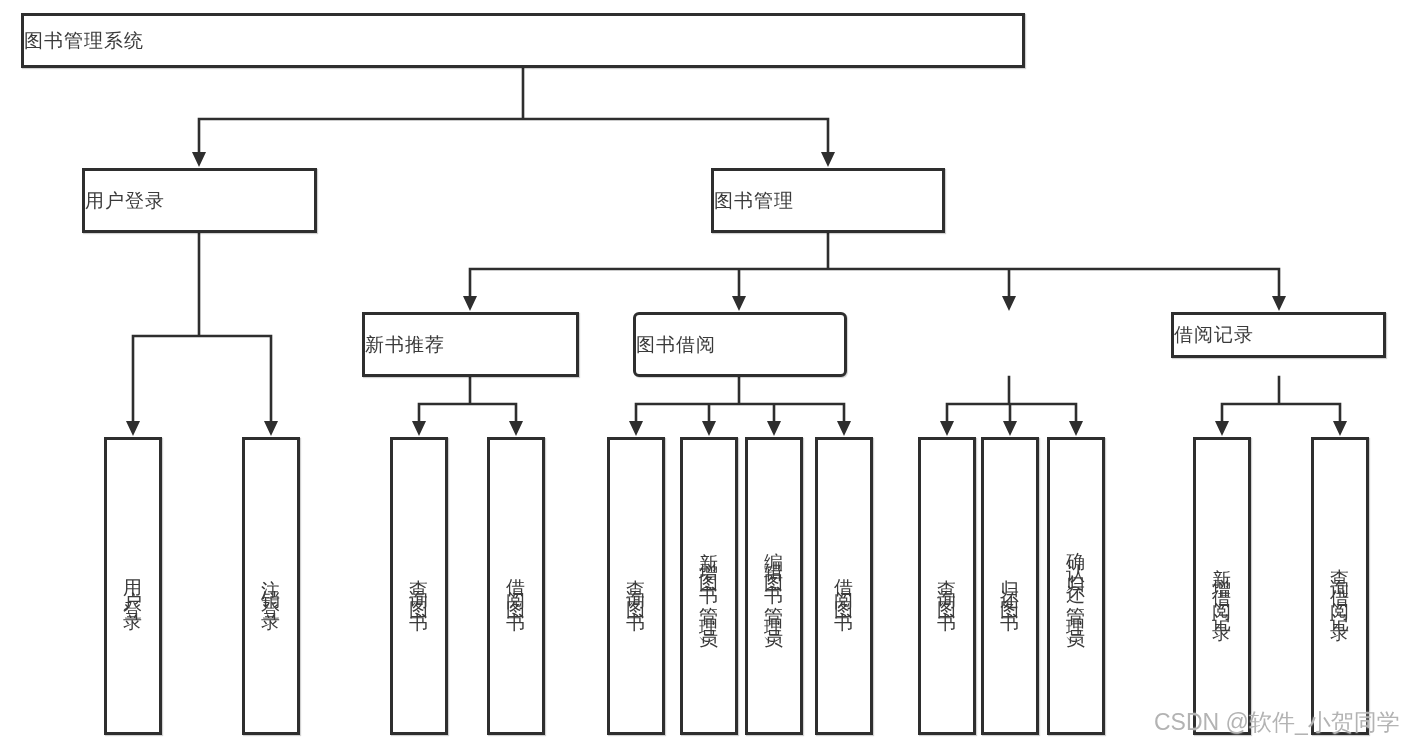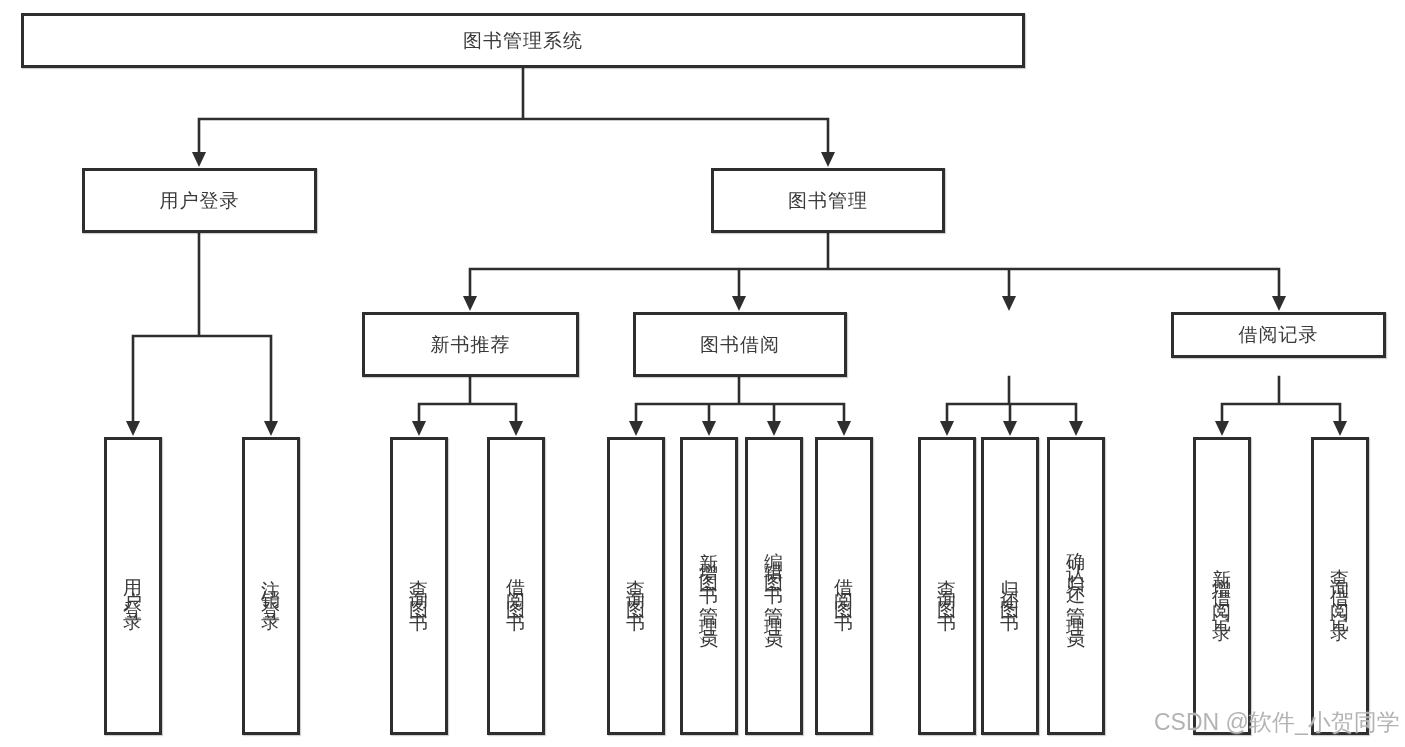--- a/index.html
+++ b/index.html
@@ -9,21 +9,21 @@
     background:#ffffff;
     font-family:"Liberation Sans","DejaVu Sans",sans-serif;
     overflow:hidden;
   }
   .wires{position:absolute;left:0;top:0;width:1405px;height:747px;pointer-events:none;}
   .node{
     position:absolute;
     background:#ffffff;
     border:3px solid #2e2e2e;
     box-sizing:border-box;
-    display:flex;align-items:center;justify-content:center;
+    display:flex;align-items:center;
     color:#3a3a3a;
     box-shadow:1px 1px 1px rgba(0,0,0,0.18);
   }
   .h-label{font-size:19px;letter-spacing:1px;white-space:nowrap;}
   .root .h-label{font-size:19px;}
   .leaf{align-items:center;justify-content:center;}
   .v-label{
     writing-mode:vertical-lr;
     font-size:19px;
     letter-spacing:11px;
@@ -95,21 +95,21 @@
   <div class="node" style="left:82px;top:168px;width:235px;height:65px;">
     <span class="h-label">用户登录</span>
   </div>
   <div class="node" style="left:362px;top:312px;width:217px;height:65px;">
     <span class="h-label">新书推荐</span>
   </div>
 
   <div class="node" style="left:711px;top:168px;width:234px;height:65px;">
     <span class="h-label">图书管理</span>
   </div>
-  <div class="node" style="left:633px;top:312px;width:214px;height:65px;">
+  <div class="node" style="left:633px;top:312px;width:214px;height:65px;border-radius:6px;">
     <span class="h-label">图书借阅</span>
   </div>
   <div class="node" style="left:1171px;top:312px;width:215px;height:46px;">
     <span class="h-label">借阅记录</span>
   </div>
 
   <div class="node leaf" style="left:104px;top:437px;width:58px;height:298px;">
     <span class="v-label">用户登录</span>
   </div>
   <div class="node leaf" style="left:242px;top:437px;width:58px;height:298px;">

